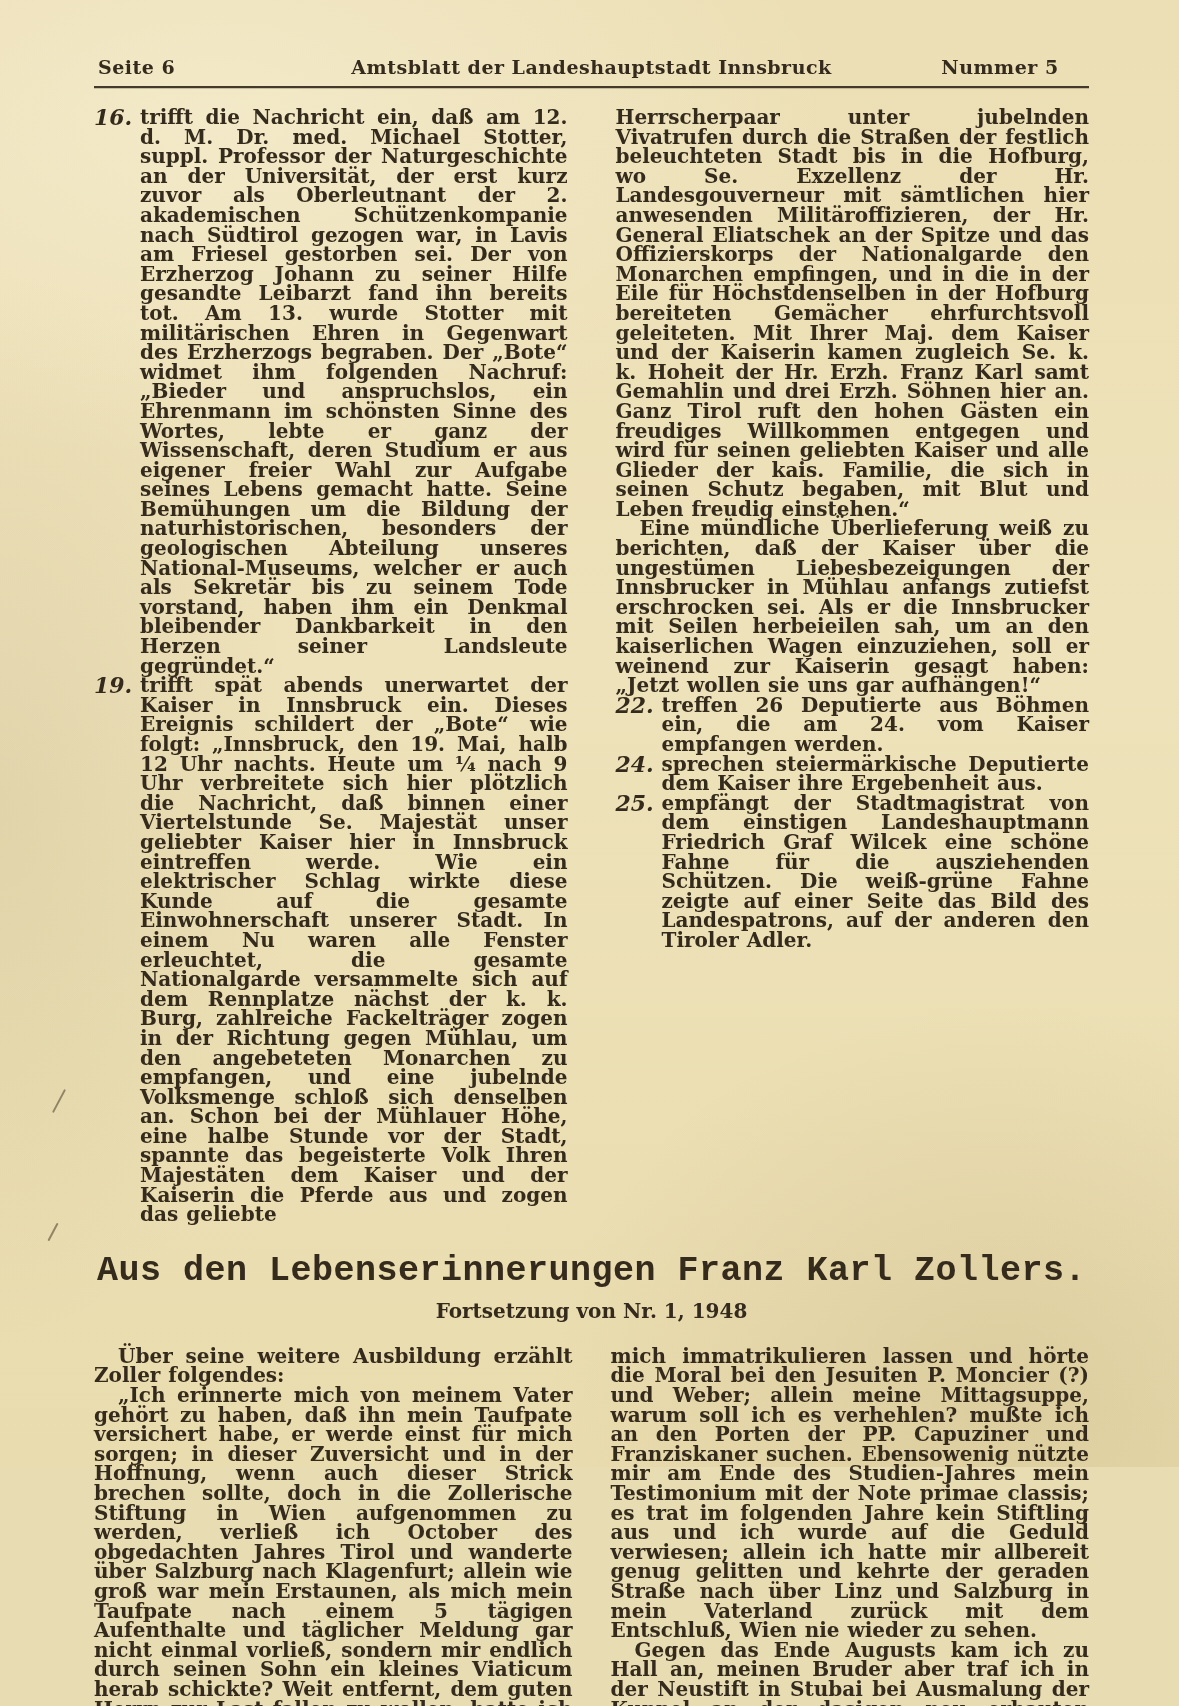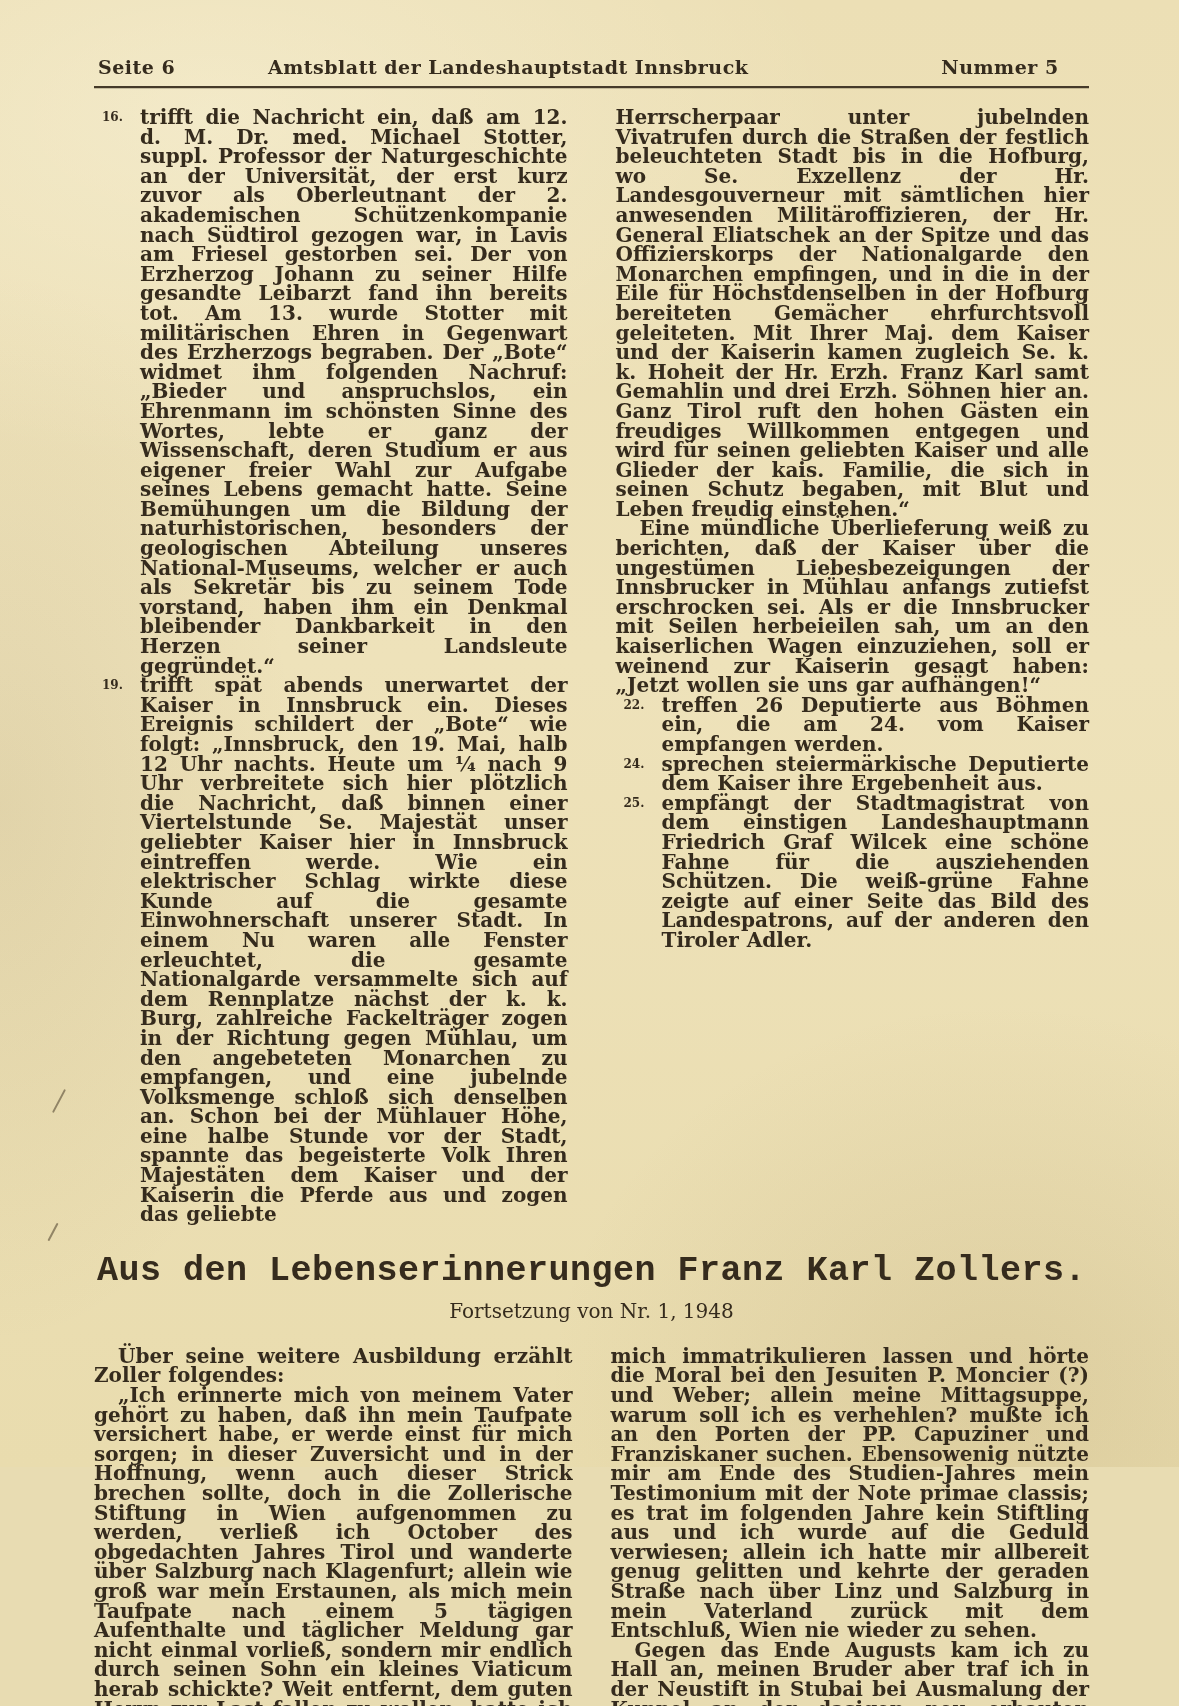--- a/index.html
+++ b/index.html
@@ -19,47 +19,47 @@
       radial-gradient(ellipse 700px 600px at 85% 95%, rgba(141,112,58,0.14), rgba(141,112,58,0) 65%),
       radial-gradient(ellipse 500px 900px at 0% 55%, rgba(120,95,50,0.10), rgba(120,95,50,0) 60%),
       linear-gradient(180deg,#ecdfb5 0%, #eee2ba 45%, #e9dcae 100%);
   }
   header.pagehead{
     display:flex;align-items:baseline;
     font-size:19px;font-weight:bold;letter-spacing:.5px;
     padding:0 4px 6px 4px;
   }
   .head-left{flex:0 0 170px;text-align:left;}
-  .head-center{flex:1;}
+  .head-center{flex:1;text-align:center;}
   .head-right{flex:0 0 170px;text-align:center;}
   .rule{height:2px;background:#453a29;margin:2px 0 20px 0;box-shadow:0 1px 0 rgba(69,58,41,.25);}
   .cols{display:flex;gap:38px;}
   .col{flex:1 1 0;}
   p{margin:0;}
   .just{
     text-align:justify;
     font-size:20px;font-weight:bold;line-height:19.6px;
     word-spacing:1px;
   }
   .indent{text-indent:24px;}
   .entry{position:relative;padding-left:46px;}
-  .entry .num{position:absolute;left:8px;top:0;font-size:12px;font-weight:bold;line-height:19.6px;}
+  .entry .num{position:absolute;left:0;top:0;font-size:22px;font-weight:bold;line-height:19.6px;font-style:italic;}
   .rcol-pad{padding-left:10px;}
   .upper{min-height:690px;}
   h1.art-title{
     margin:26px 0 6px 0;
     text-align:center;
     font-size:35px;font-weight:bold;
     letter-spacing:.5px;
     font-family:Liberation Mono, monospace;
   }
   h2.art-sub{
     margin:8px 0 24px 0;
     text-align:center;
-    font-size:20px;font-weight:normal;
+    font-size:20px;font-weight:bold;
   }
   .margin-mark{
     position:absolute;width:2px;height:26px;background:#4a3e2a;opacity:.55;
     transform:rotate(28deg);border-radius:2px;
   }
   .mm1{left:58px;top:1088px;}
   .mm2{left:52px;top:1222px;height:20px;}
 </style>
 </head>
 <body>

